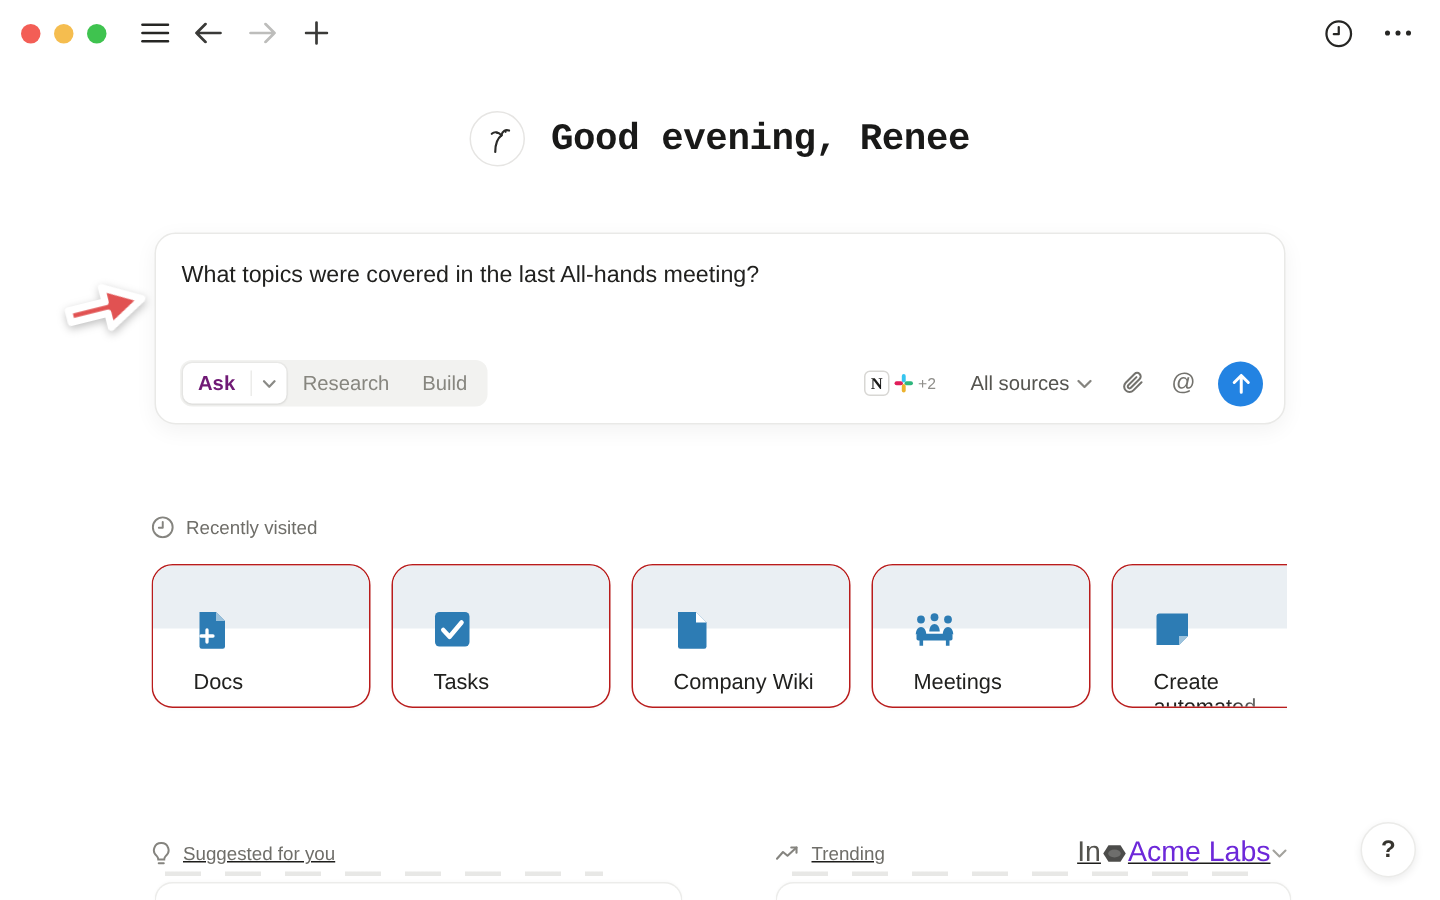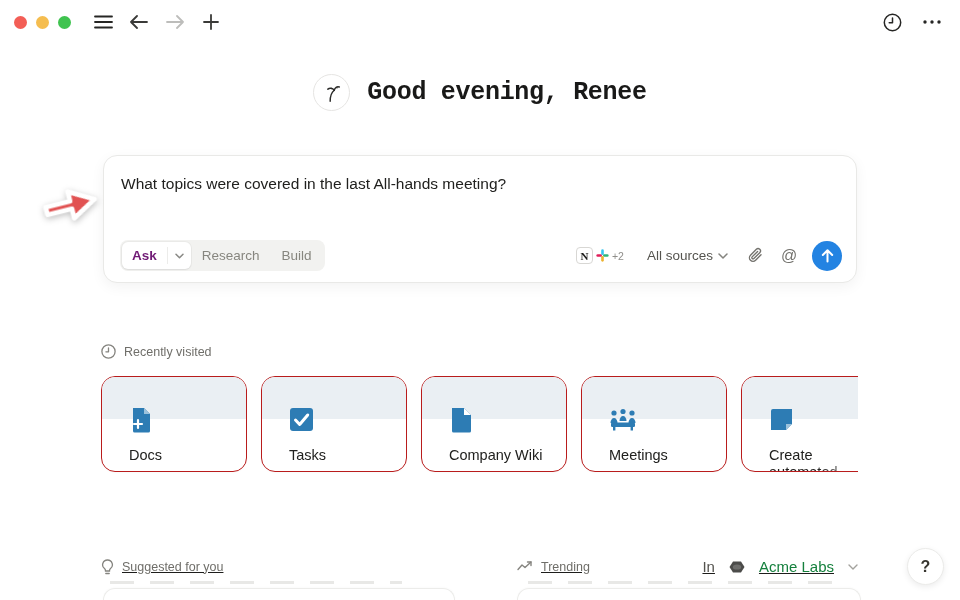--- a/index.html
+++ b/index.html
@@ -76,22 +76,22 @@
   .card .card-label { position:absolute; left:27px; top:70px; right:14px;
     font-size:14.5px; color:#21211f; line-height:1.2; }
   .card.truncated .fade { position:absolute; right:-1px; top:60px; width:70px; height:50px;
     background:linear-gradient(to right, rgba(255,255,255,0), #ffffff 85%); pointer-events:none; }
 
   
   .bottom-row { position:absolute; left:101px; top:558px; width:757px;
     display:flex; align-items:center;text-decoration:underline; }
   .bottom-left { width:416px; }
   .bottom-right { flex:1; display:flex; align-items:center; justify-content:space-between; }
-  .workspace { display:flex; align-items:center; gap:14px; font-size:15px; color:#54534e; cursor:pointer; }
-  .workspace .ws-name { color:#15803d; }
+  .workspace { display:flex; align-items:center; gap:1px; font-size:19px; color:#54534e; cursor:pointer; }
+  .workspace .ws-name { color:#6d28d9; }
   .dash-line { position:absolute; top:581px; height:3px;
     background:repeating-linear-gradient(to right,#e8e8e6 0 24px, transparent 24px 40px); }
   .dash-left { left:110px; width:292px; } .dash-right { left:528px; width:318px; }
   .peek-card { position:absolute; top:588px; height:14px; background:#fff;
     border:1px solid #ececea; border-bottom:none; border-radius:12px 12px 0 0;
     box-shadow:0 -1px 2px rgba(0,0,0,0.02); }
   .peek-left { left:103px; width:352px; } .peek-right { left:517px; width:344px; }
 
   .help-btn { position:absolute; left:907px; top:548px; width:37px; height:37px;
     border-radius:50%; background:#fff; border:1px solid #ebebe9;

